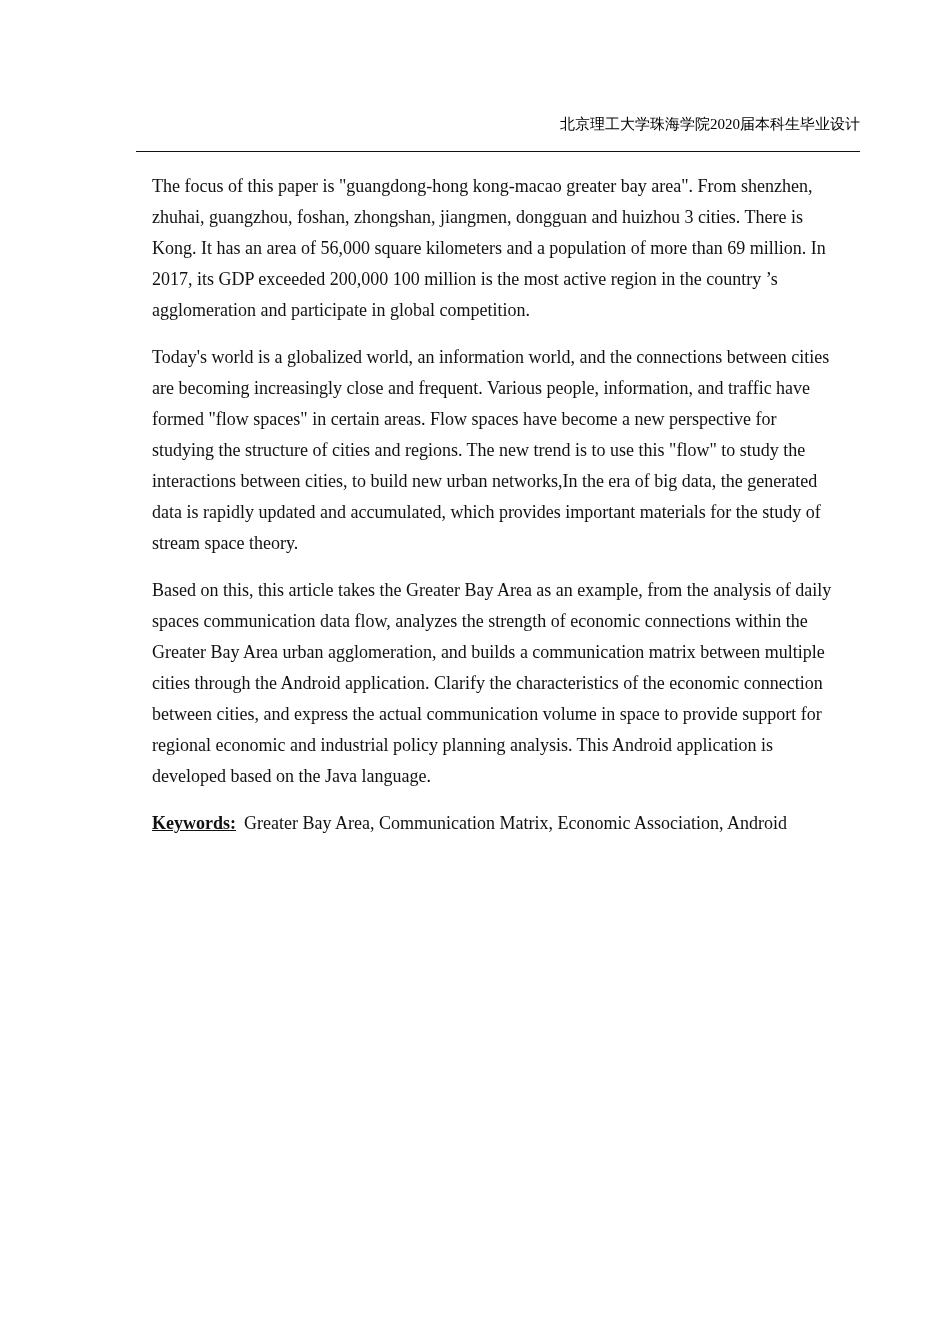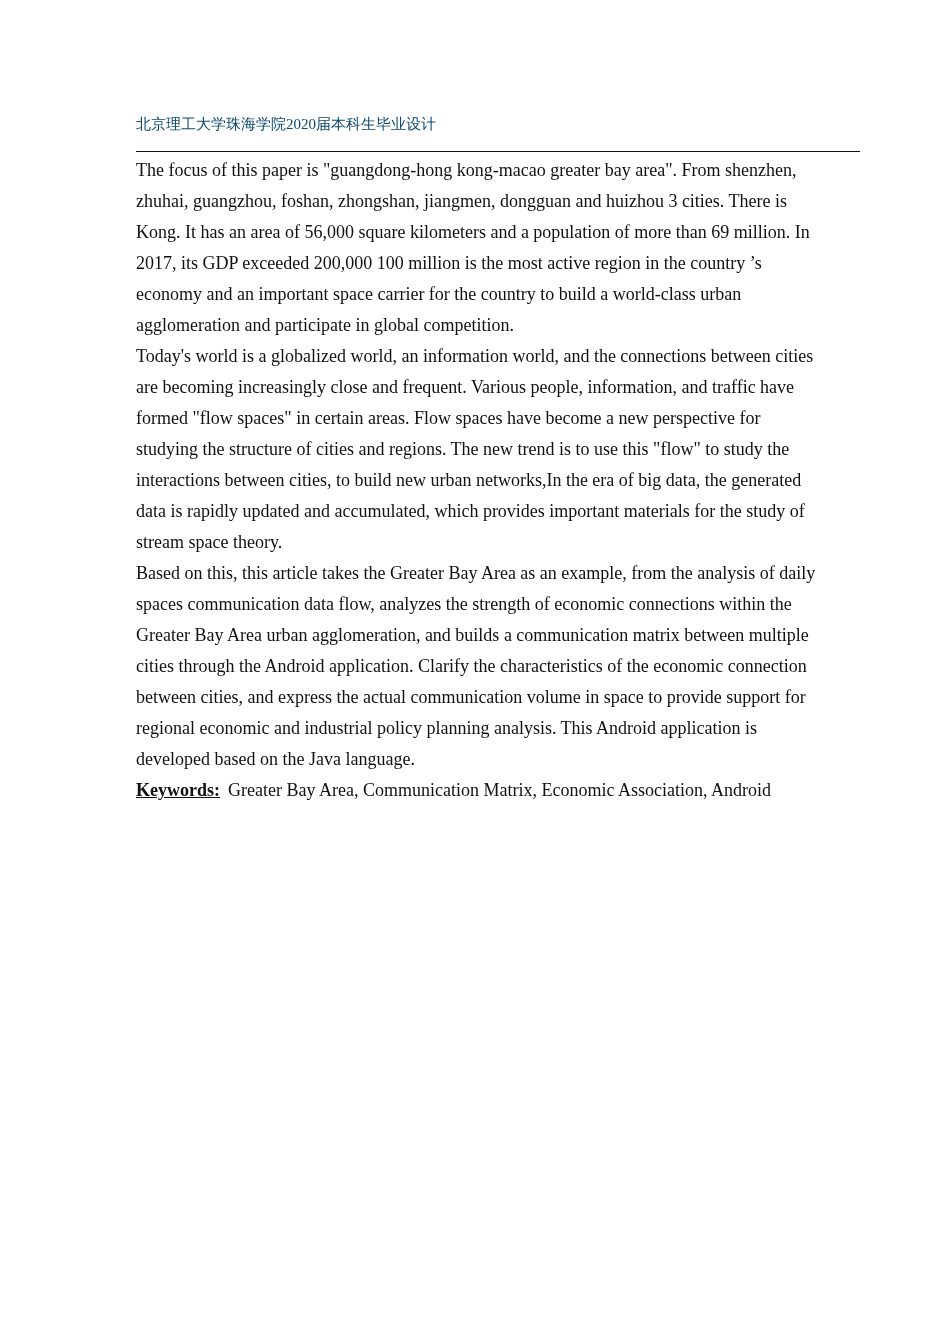--- a/index.html
+++ b/index.html
@@ -1,41 +1,40 @@
 <!DOCTYPE html>
 <html><head>
   <meta charset="utf-8">
   <style>
     html, body { margin: 0; padding: 0; background: #ffffff; }
     body { width: 950px; height: 1344px; position: relative; overflow: hidden;
       font-family: "Liberation Serif", "DejaVu Serif", serif; color: #111111; }
-    .header { position: absolute; top: 114px; left: 136px; width: 724px; text-align: left;
-      font-size: 15px; line-height: 20px; color: #0c4a6e; }
+    .header { position: absolute; top: 114px; left: 136px; width: 724px; text-align: right;
+      font-size: 15px; line-height: 20px; color: #000000; }
     .rule { position: absolute; top: 151px; left: 136px; width: 724px; height: 0;
       border-top: 1.5px solid #111; }
     .content { position: absolute; top: 155px; left: 136px; width: 724px;
       font-size: 18px; line-height: 31px; }
-    .para { margin: 0; white-space: nowrap; }
+    .para { margin: 16px; white-space: nowrap; }
     .line { display: block; }
     .kw-label { font-weight: bold; text-decoration: underline; }
     .kw-sep { display: inline-block; width: 8px; }
   </style>
 </head>
 <body>
 
 <div class="header">北京理工大学珠海学院2020届本科生毕业设计</div>
 <div class="rule"></div>
 
 <div class="content">
   <p class="para">
     <span class="line">The focus of this paper is "guangdong-hong kong-macao greater bay area". From shenzhen,</span>
     <span class="line">zhuhai, guangzhou, foshan, zhongshan, jiangmen, dongguan and huizhou 3 cities. There is</span>
     <span class="line">Kong. It has an area of 56,000 square kilometers and a population of more than 69 million. In</span>
     <span class="line">2017, its GDP exceeded 200,000 100 million is the most active region in the country ’s</span>
-    <span class="line">economy and an important space carrier for the country to build a world-class urban</span>
     <span class="line">agglomeration and participate in global competition.</span>
   </p>
   <p class="para">
     <span class="line">Today's world is a globalized world, an information world, and the connections between cities</span>
     <span class="line">are becoming increasingly close and frequent. Various people, information, and traffic have</span>
     <span class="line">formed "flow spaces" in certain areas. Flow spaces have become a new perspective for</span>
     <span class="line">studying the structure of cities and regions. The new trend is to use this "flow" to study the</span>
     <span class="line">interactions between cities, to build new urban networks,In the era of big data, the generated</span>
     <span class="line">data is rapidly updated and accumulated, which provides important materials for the study of</span>
     <span class="line">stream space theory.</span>

